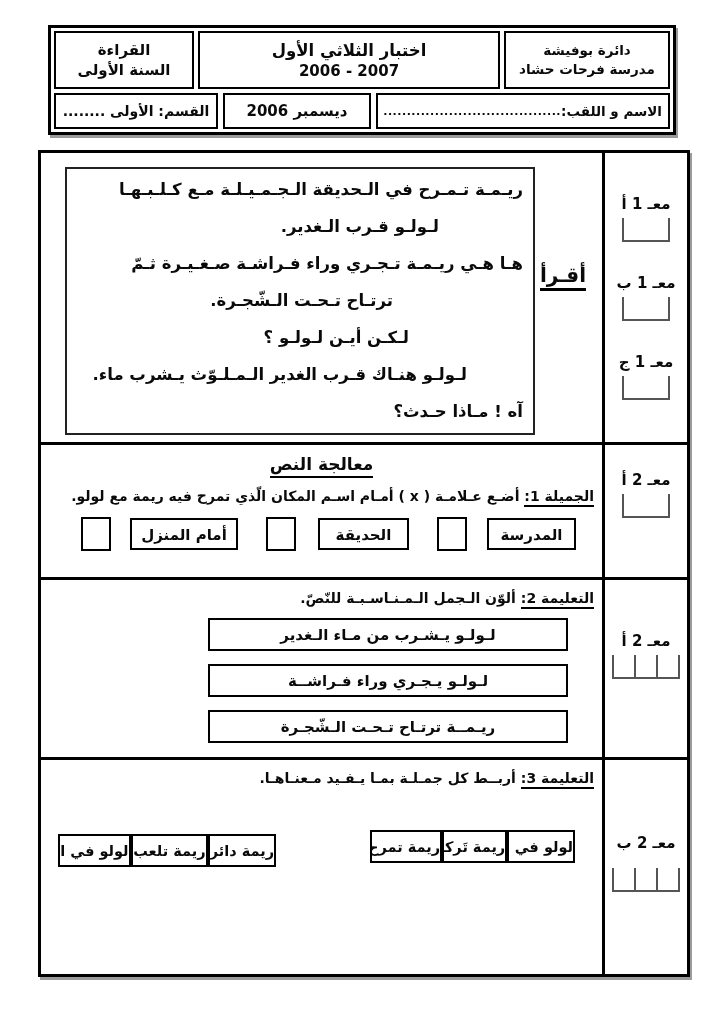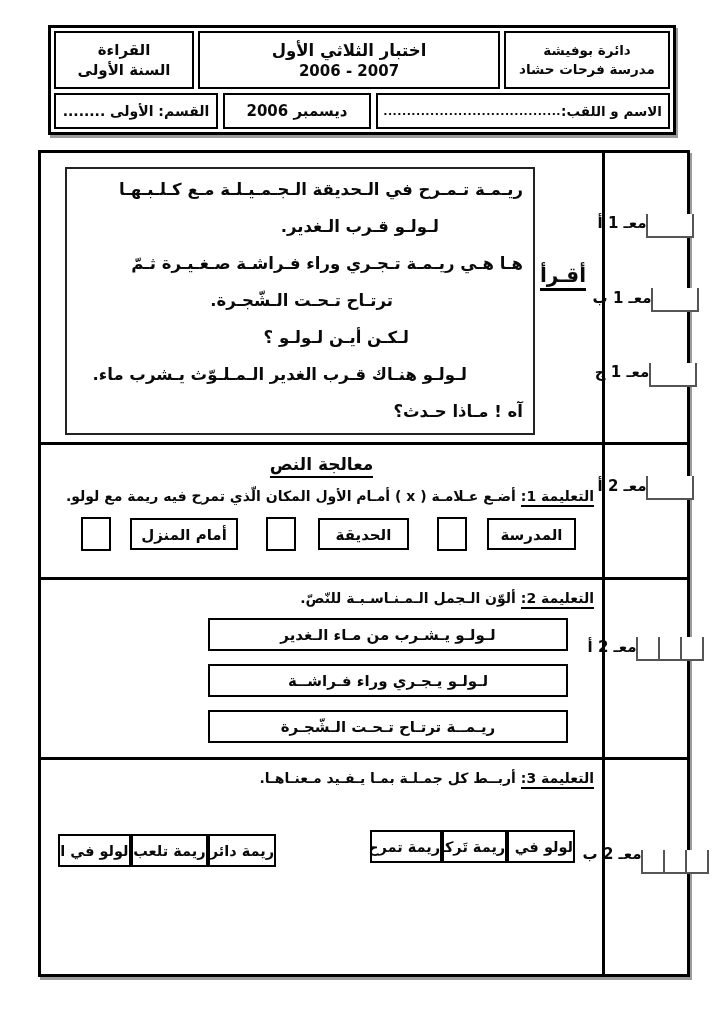--- a/index.html
+++ b/index.html
@@ -34,21 +34,21 @@
     box-sizing:border-box;
     display:grid;grid-template-columns:1fr 85px;grid-template-rows:289px 135px 180px 1fr;
   }
   .cell{box-sizing:border-box;position:relative;}
   .score-cell{border-left:3px solid #000;display:flex;flex-direction:column;align-items:center;}
   .row2{border-top:3px solid #000;}
   .score-a{justify-content:space-evenly;padding:10px 0;}
   .score-b{padding-top:26px;}
   .score-c{padding-top:52px;}
   .score-d{padding-top:74px;}
-  .score-group{display:flex;flex-direction:row;align-items:center;justify-content:center;}
+  .score-group{display:flex;flex-direction:column;align-items:center;justify-content:center;}
   .score-label{font-size:15px;font-weight:bold;direction:rtl;white-space:nowrap;}
   .bracket{margin-top:5px;border:2px solid #555;border-top:none;height:22px;box-sizing:content-box;background:#fff;}
   .bracket.single{width:44px;}
   .bracket.cells{width:64px;display:flex;}
   .bracket.cells i{flex:1;}
   .bracket.cells i:nth-child(1),.bracket.cells i:nth-child(2){border-right:2px solid #555;}
   .gap-lg{margin-top:16px;}
 
   
   .passage-box{
@@ -150,21 +150,21 @@
       <div class="score-label">معـ 1 ج</div>
       <div class="bracket single"></div>
     </div>
   </div>
 
   <div class="cell row2">
     <div class="section-title-wrap">
       <span class="section-title rtl">معالجة النص</span>
     </div>
     <div class="instruction task1-instr">
-      <span class="instr-label">التعليمة 1:</span><span> أضـع عـلامـة ( x )  أمـام الأول المكان الّذي تمرح فيه ريمة مع لولو.</span>
+      <span class="instr-label">الجميلة 1:</span><span> أضـع عـلامـة ( x )  أمـام اسـم المكان الّذي تمرح فيه ريمة مع لولو.</span>
     </div>
     <div class="options-row">
       <div class="opt-box opt-school">المدرسة</div>
       <div class="opt-cb cb1"></div>
       <div class="opt-box opt-garden">الحديقة</div>
       <div class="opt-cb cb2"></div>
       <div class="opt-box opt-house">أمام المنزل</div>
       <div class="opt-cb"></div>
     </div>
   </div>

